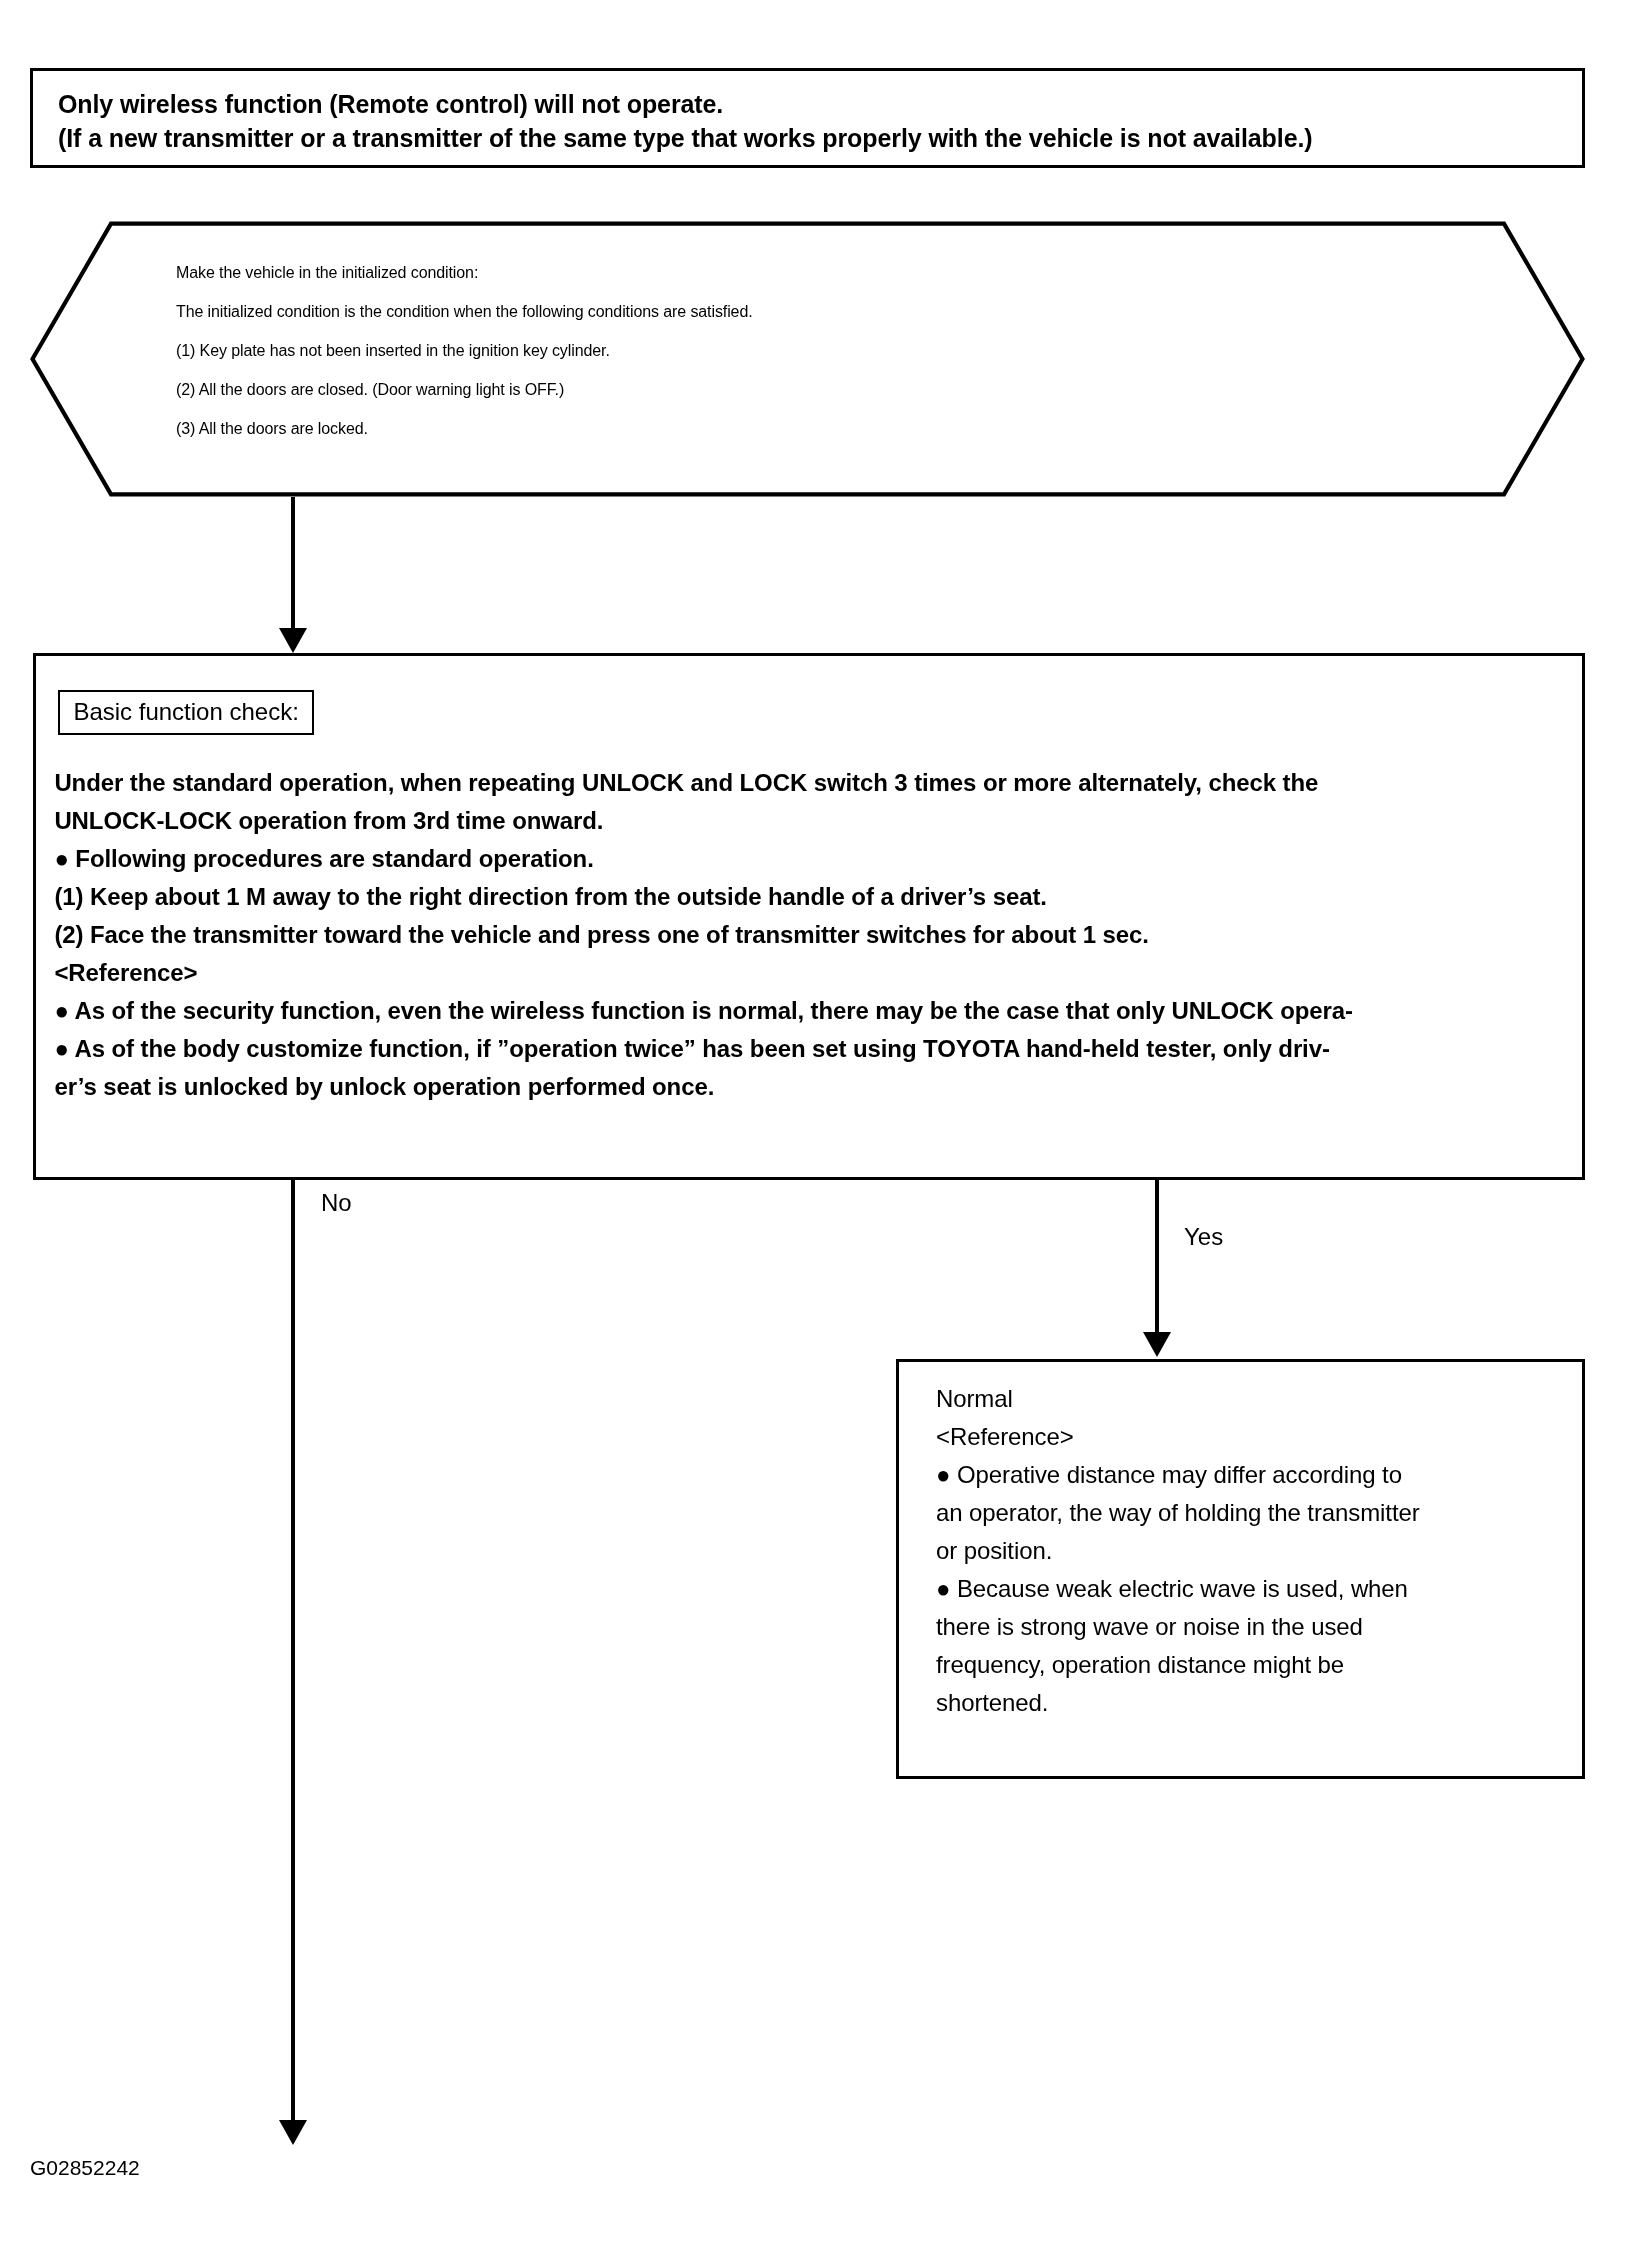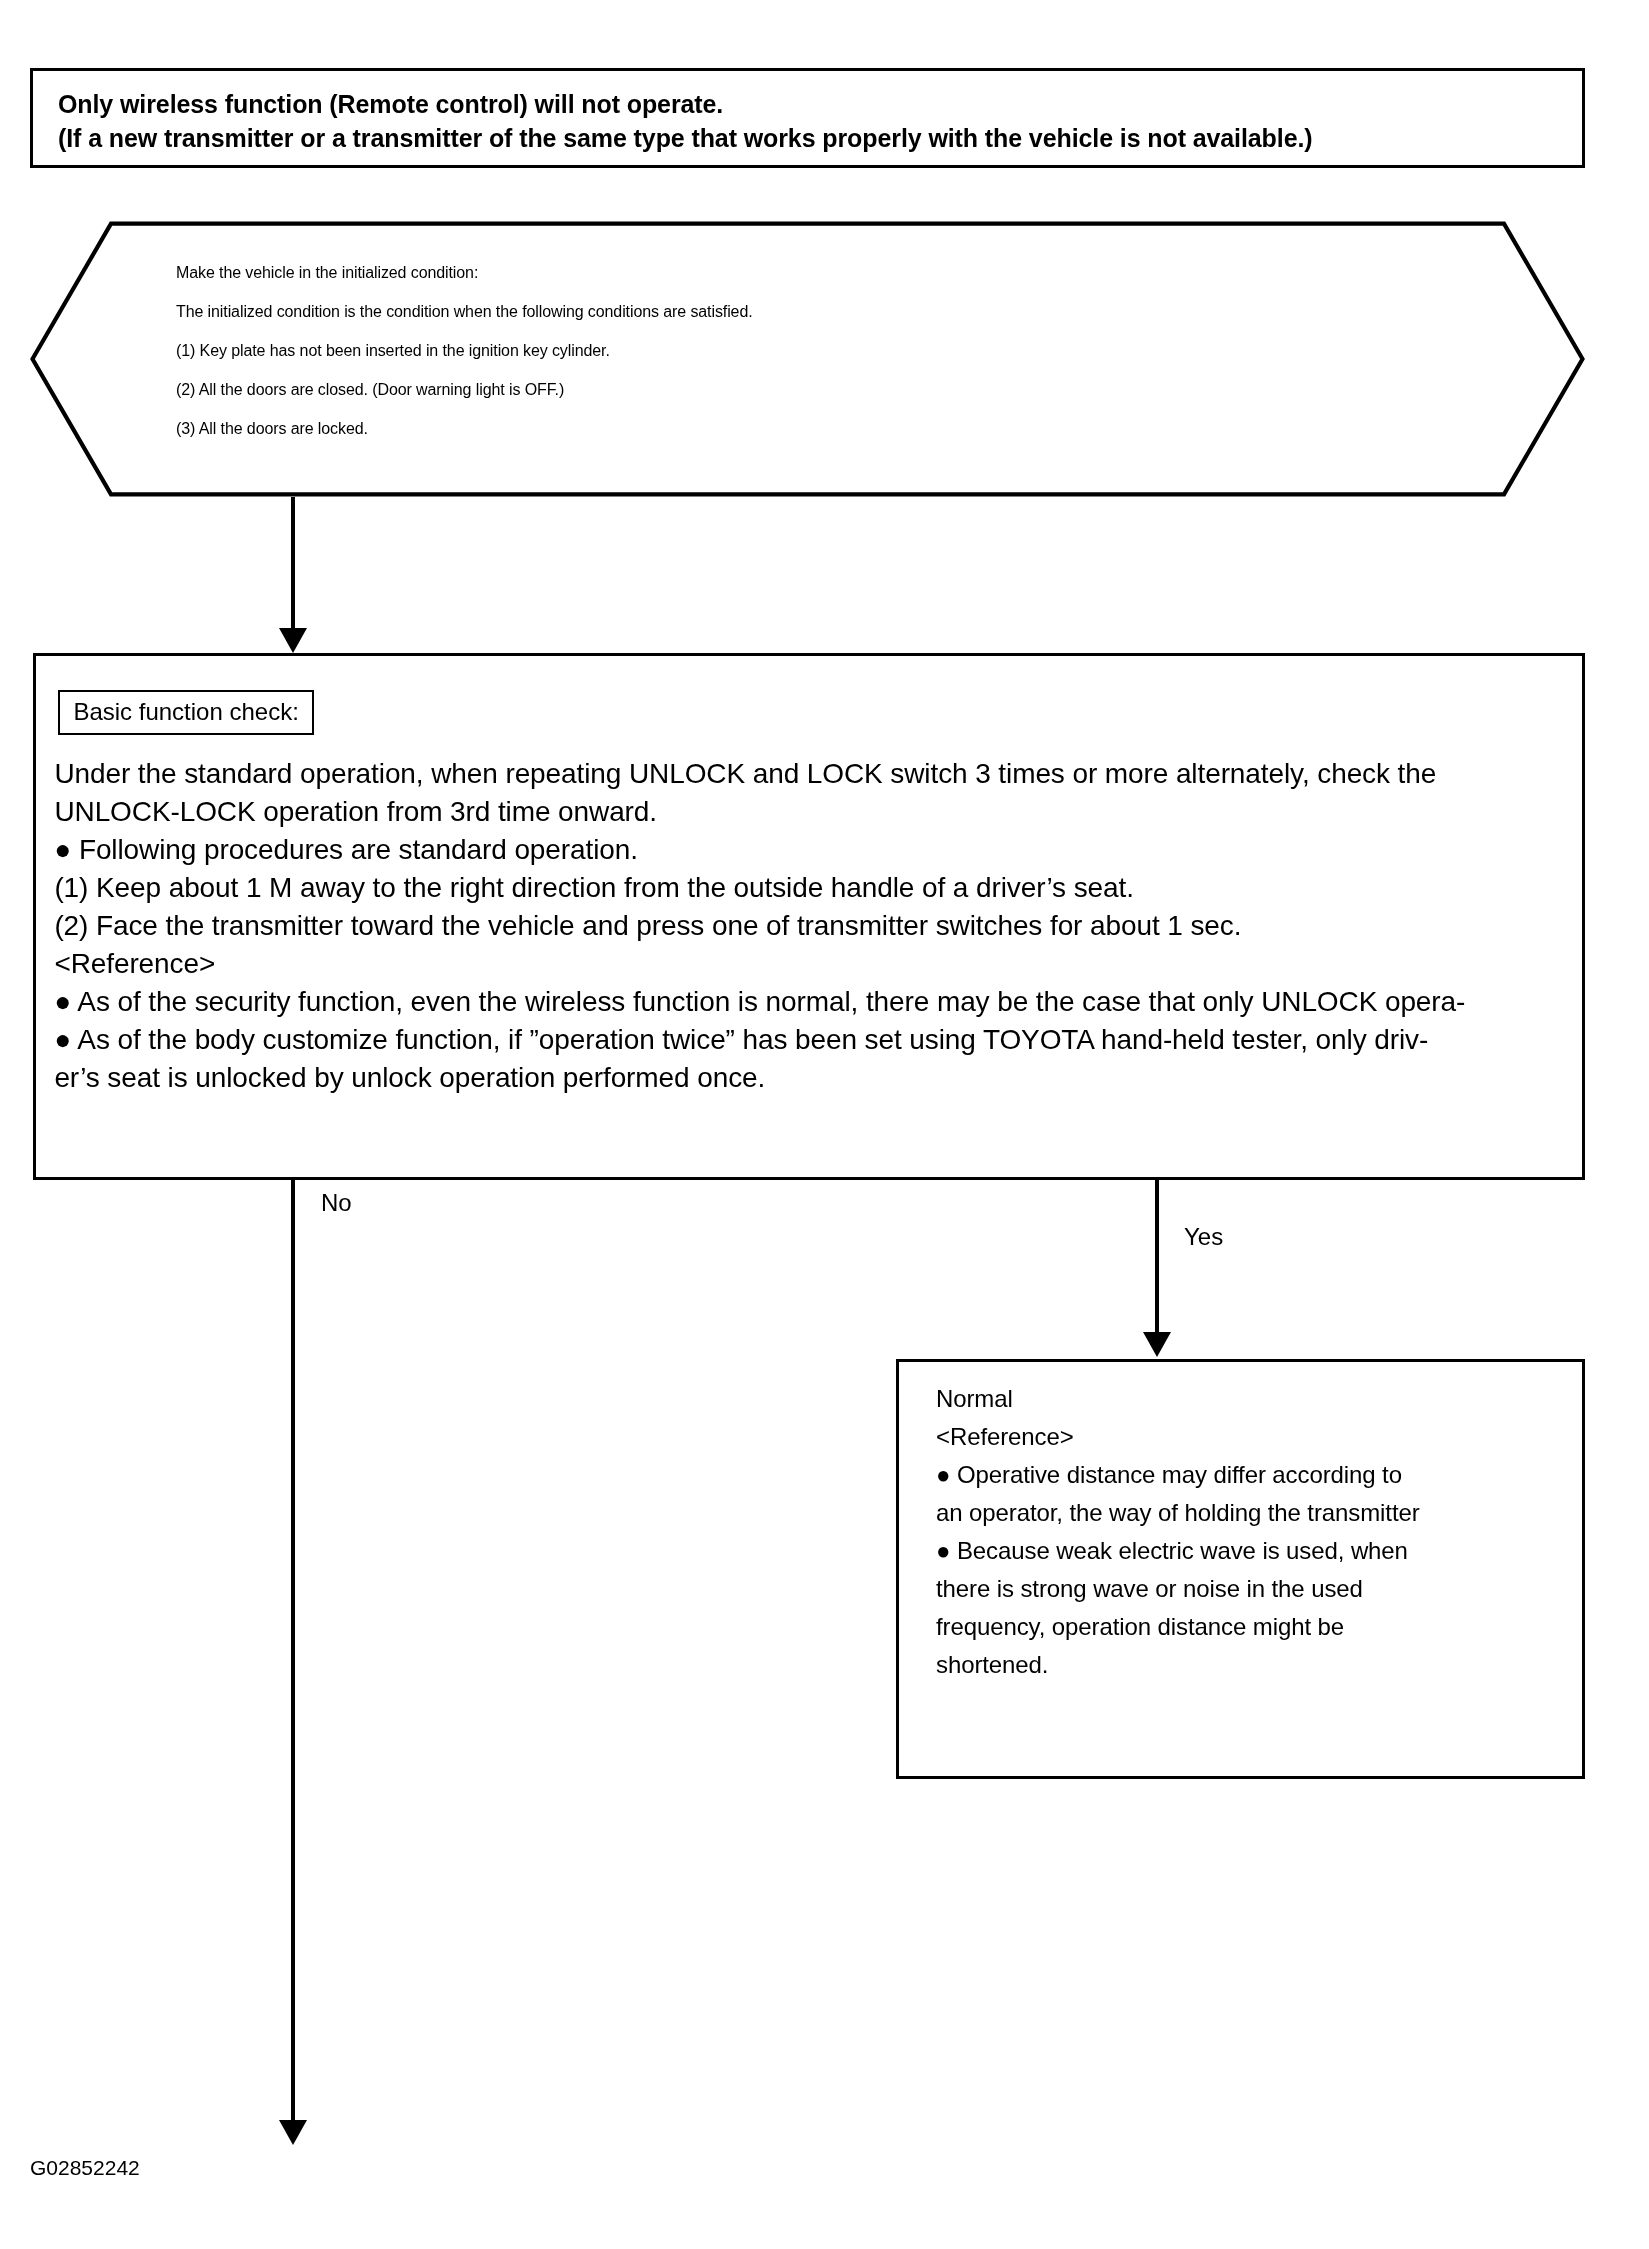--- a/index.html
+++ b/index.html
@@ -92,25 +92,26 @@
     border: 2.5px solid #000;
     padding: 5.8px 13.4px 7.5px 13.4px;
     font-size: 24px;
     line-height: 27.6px;
     background: #fff;
     white-space: nowrap;
   }
   .check-body {
     position: absolute;
     left: 18.4px;
-    top: 99px;
+    top: 108px;
     right: 10px;
-    font-size: 28px;
+    font-size: 24px;
     line-height: 38px;
     letter-spacing: -0.1px;
+    font-weight: bold;
   }
   .check-body .ln { display: block; white-space: nowrap; }
 
   
   .branch-label {
     position: absolute;
     font-size: 24px;
     line-height: 28px;
     white-space: nowrap;
   }
@@ -197,20 +198,21 @@
   <div class="branch-label" style="left:1184px; top:1223px;">Yes</div>
   <div class="arrow-v" style="left:1155px; top:1180px; height:155px;"></div>
   <div class="arrow-head-down" style="left:1143px; top:1332px;"></div>
 
   <div class="normal-box">
     <div class="normal-body">
       <span class="ln">Normal</span>
       <span class="ln">&lt;Reference&gt;</span>
       <span class="ln">● Operative distance may differ according to</span>
       <span class="ln">an operator, the way of holding the transmitter</span>
+      <span class="ln">or position.</span>
       <span class="ln">● Because weak electric wave is used, when</span>
       <span class="ln">there is strong wave or noise in the used</span>
       <span class="ln">frequency, operation distance might be</span>
       <span class="ln">shortened.</span>
     </div>
   </div>
 
   <div class="footer-code">G02852242</div>
 
 </div>

